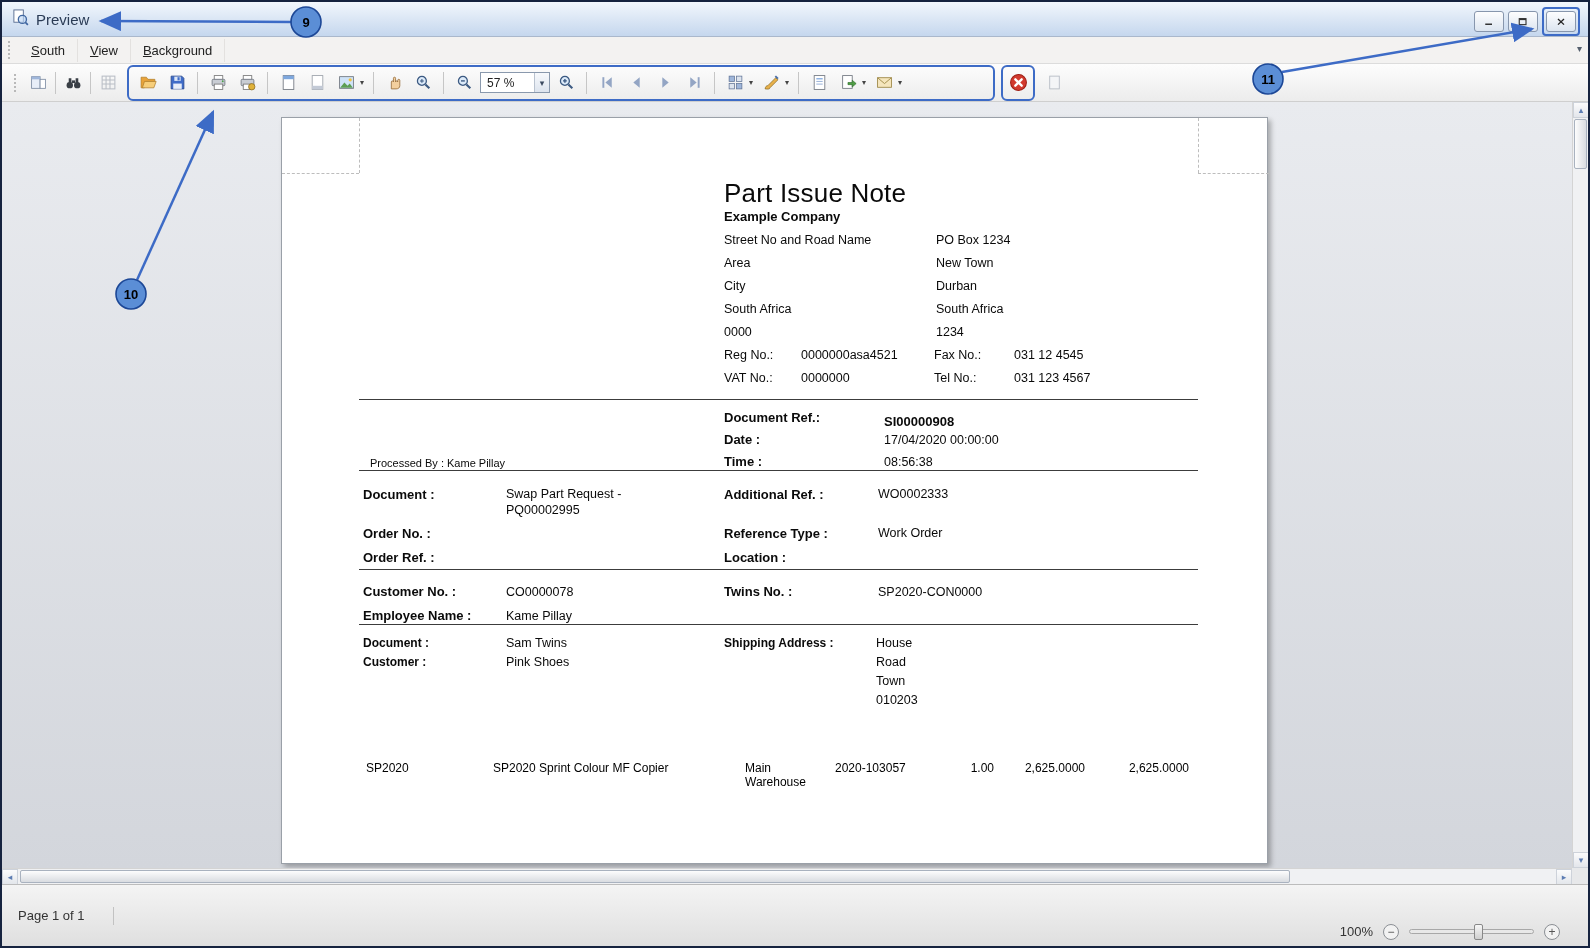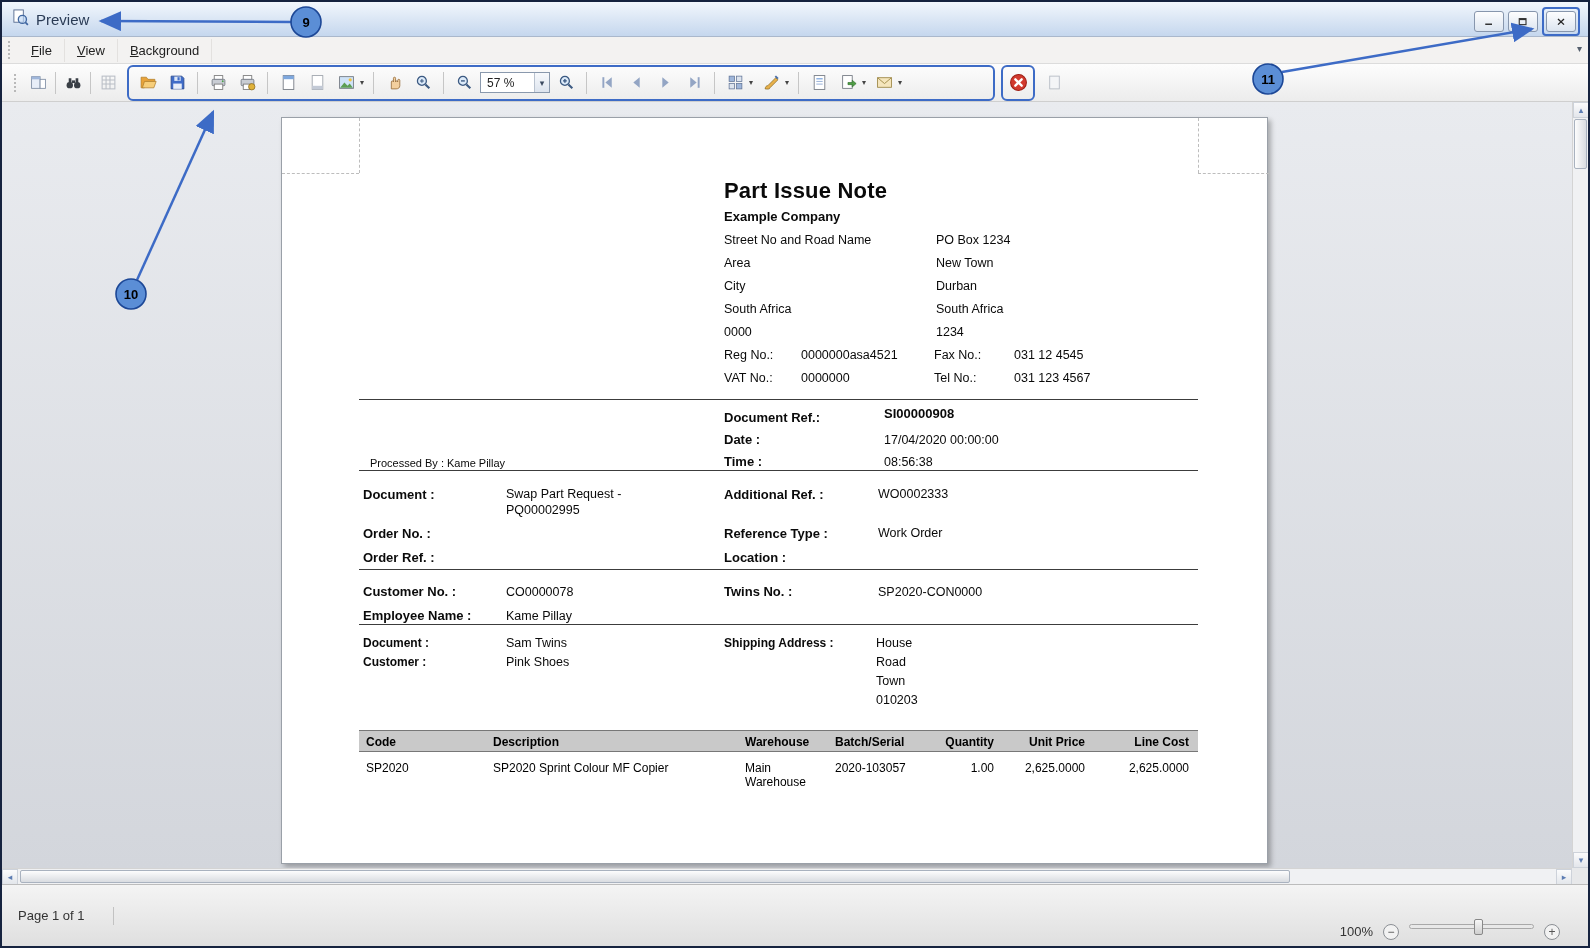--- a/index.html
+++ b/index.html
@@ -43,21 +43,21 @@
     background:linear-gradient(#f7f9fc,#dde4ee); display:flex; align-items:center; justify-content:center; font-size:9px; color:#3c4a60; }
 
   
   .preview { position:absolute; top:100px; left:0; right:16px; height:766px;
     background:linear-gradient(180deg,#e9ebef,#d3d6dc); overflow:hidden; }
   .page { position:absolute; left:279px; top:15px; width:987px; height:747px; background:#fff;
     border:1px solid #9aa0a8; box-shadow:3px 3px 5px rgba(0,0,0,.28); }
   .guide-v { position:absolute; width:0; border-left:1px dashed #bdbdbd; }
   .guide-h { position:absolute; height:0; border-top:1px dashed #bdbdbd; }
   .abs { position:absolute; white-space:nowrap; color:#0a0a0a; }
-  .doc-title { font-size:22px; font-weight:bold; letter-spacing:.2px; }
+  .doc-title { font-size:26px; font-weight:normal; letter-spacing:.2px; }
   .lbl { font-weight:bold; font-size:13px; }
   .lbl-sm { font-weight:bold; font-size:12px; }
   .val { font-size:12.5px; }
   .val-sm { font-size:11px; }
   .hline { position:absolute; height:0; border-top:1px solid #3c3c3c; left:77px; width:839px; }
 
   .tbl-header, .tbl-row { position:absolute; left:77px; width:839px; display:flex; font-size:12px; }
   .tbl-header { top:612px; height:22px; line-height:22px; background:#c9c9c9; font-weight:bold;
     border-top:1px solid #777; border-bottom:1px solid #777; }
   .tbl-row { top:643px; line-height:14px; }
@@ -78,21 +78,21 @@
   .hscroll { position:absolute; left:0; top:866px; right:16px; height:16px; background:#f0f1f3; border-top:1px solid #d4d4d4; }
   .hthumb { position:absolute; top:1px; left:18px; width:1270px; height:13px; background:linear-gradient(#fdfdfd,#d9dce1);
     border:1px solid #a9b2bf; border-radius:2px; }
   .scroll-corner { position:absolute; right:0; top:866px; width:16px; height:16px; background:#e7e8ea; }
 
   
   .statusbar { position:absolute; left:0; right:0; top:882px; bottom:0;
     background:linear-gradient(#f4f4f4,#dfdfdf); border-top:1px solid #bcbcbc;
     display:flex; align-items:center; font-size:13px; color:#333; }
   .sb-sep { width:1px; height:18px; background:#c2c2c2; margin-left:28px; }
-  .sb-right { position:absolute; right:28px; display:flex; align-items:flex-start; gap:10px;margin-top:32px; }
+  .sb-right { position:absolute; right:28px; display:flex; align-items:center; gap:10px;margin-top:32px; }
   .zbtn { width:16px; height:16px; border:1px solid #8b8f94; border-radius:50%; color:#555;
     display:flex; align-items:center; justify-content:center; font-size:12px; line-height:1; background:#f2f2f2; }
   .ztrack { position:relative; width:125px; height:5px; background:#e8e8e8; border:1px solid #a8a8a8; border-radius:3px; }
   .zthumb { position:absolute; left:52%; top:-6px; width:9px; height:16px; background:linear-gradient(#f7f7f7,#cfcfcf);
     border:1px solid #888; border-radius:2px; }
 
   
   .overlay { position:absolute; inset:0; width:100%; height:100%; pointer-events:none; z-index:100; }
 </style>
 </head>
@@ -126,21 +126,21 @@
           <svg width="12" height="12" viewBox="0 0 16 16">
               <path d="M4 4l8 7.5M12 4l-8 7.5" stroke="#222" stroke-width="1.8"></path>
             </svg>
         </div>
       </div>
     </div>
   </div>
 
   <div class="menubar">
     <div class="grip"></div>
-    <span class="menu-item">File</span>
+    <span class="menu-item">South</span>
     <span class="menu-item">View</span>
     <span class="menu-item">Background</span>
     <span class="menubar-caret">▾</span>
   </div>
 
   <div class="toolbar">
     <div class="grip"></div>
 
     <div class="tb-btn">
       <svg viewBox="0 0 16 16">
@@ -361,21 +361,21 @@
       <div class="abs val" style="left:652px;top:230px">Fax No.:</div>
       <div class="abs val" style="left:732px;top:230px">031 12 4545</div>
       <div class="abs val" style="left:442px;top:253px">VAT No.:</div>
       <div class="abs val" style="left:519px;top:253px">0000000</div>
       <div class="abs val" style="left:652px;top:253px">Tel No.:</div>
       <div class="abs val" style="left:732px;top:253px">031 123 4567</div>
 
       <div class="hline" style="top:281px"></div>
 
       <div class="abs lbl" style="left:442px;top:292px">Document Ref.:</div>
-      <div class="abs lbl" style="left:602px;top:288px">SI00000908</div>
+      <div class="abs lbl" style="left:602px;top:296px">SI00000908</div>
       <div class="abs lbl" style="left:442px;top:314px">Date :</div>
       <div class="abs val" style="left:602px;top:315px">17/04/2020 00:00:00</div>
       <div class="abs lbl" style="left:442px;top:336px">Time :</div>
       <div class="abs val" style="left:602px;top:337px">08:56:38</div>
       <div class="abs val-sm" style="left:88px;top:339px">Processed By : Kame Pillay</div>
 
       <div class="hline" style="top:352px"></div>
 
       <div class="abs lbl" style="left:81px;top:369px">Document :</div>
       <div class="abs val" style="left:224px;top:369px">Swap Part Request -</div>
@@ -402,29 +402,20 @@
       <div class="abs lbl-sm" style="left:81px;top:518px">Document :</div>
       <div class="abs val" style="left:224px;top:518px">Sam Twins</div>
       <div class="abs lbl-sm" style="left:442px;top:518px">Shipping Address :</div>
       <div class="abs val" style="left:594px;top:518px">House</div>
       <div class="abs lbl-sm" style="left:81px;top:537px">Customer :</div>
       <div class="abs val" style="left:224px;top:537px">Pink Shoes</div>
       <div class="abs val" style="left:594px;top:537px">Road</div>
       <div class="abs val" style="left:594px;top:556px">Town</div>
       <div class="abs val" style="left:594px;top:575px">010203</div>
 
-      <div class="tbl-header">
-        <div class="col-code">Code</div>
-        <div class="col-desc">Description</div>
-        <div class="col-wh">Warehouse</div>
-        <div class="col-bs">Batch/Serial</div>
-        <div class="col-qty">Quantity</div>
-        <div class="col-up">Unit Price</div>
-        <div class="col-lc">Line Cost</div>
-      </div>
       <div class="tbl-row">
         <div class="col-code">SP2020</div>
         <div class="col-desc">SP2020 Sprint Colour MF Copier</div>
         <div class="col-wh">Main Warehouse</div>
         <div class="col-bs">2020-103057</div>
         <div class="col-qty">1.00</div>
         <div class="col-up">2,625.0000</div>
         <div class="col-lc">2,625.0000</div>
       </div>
     </div>

